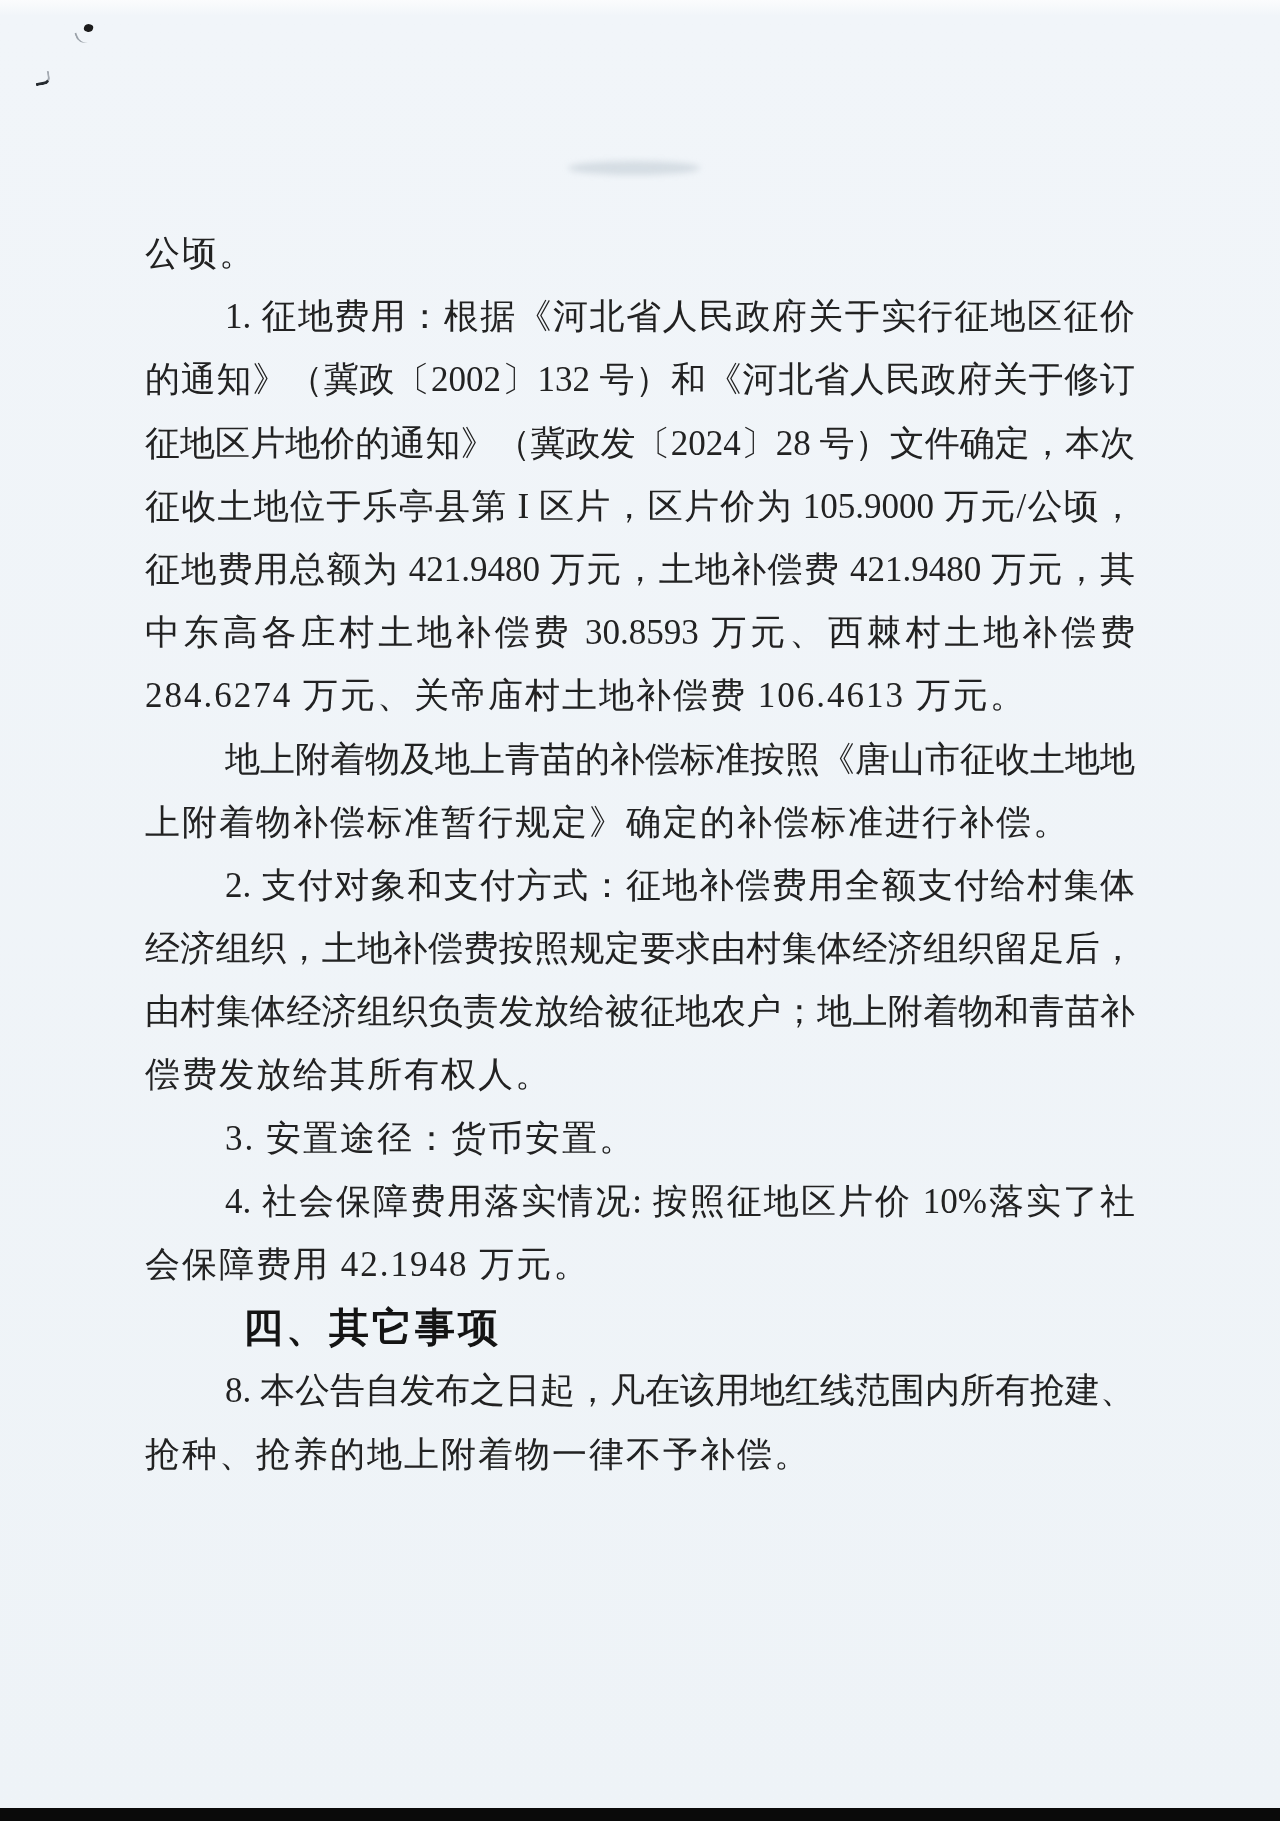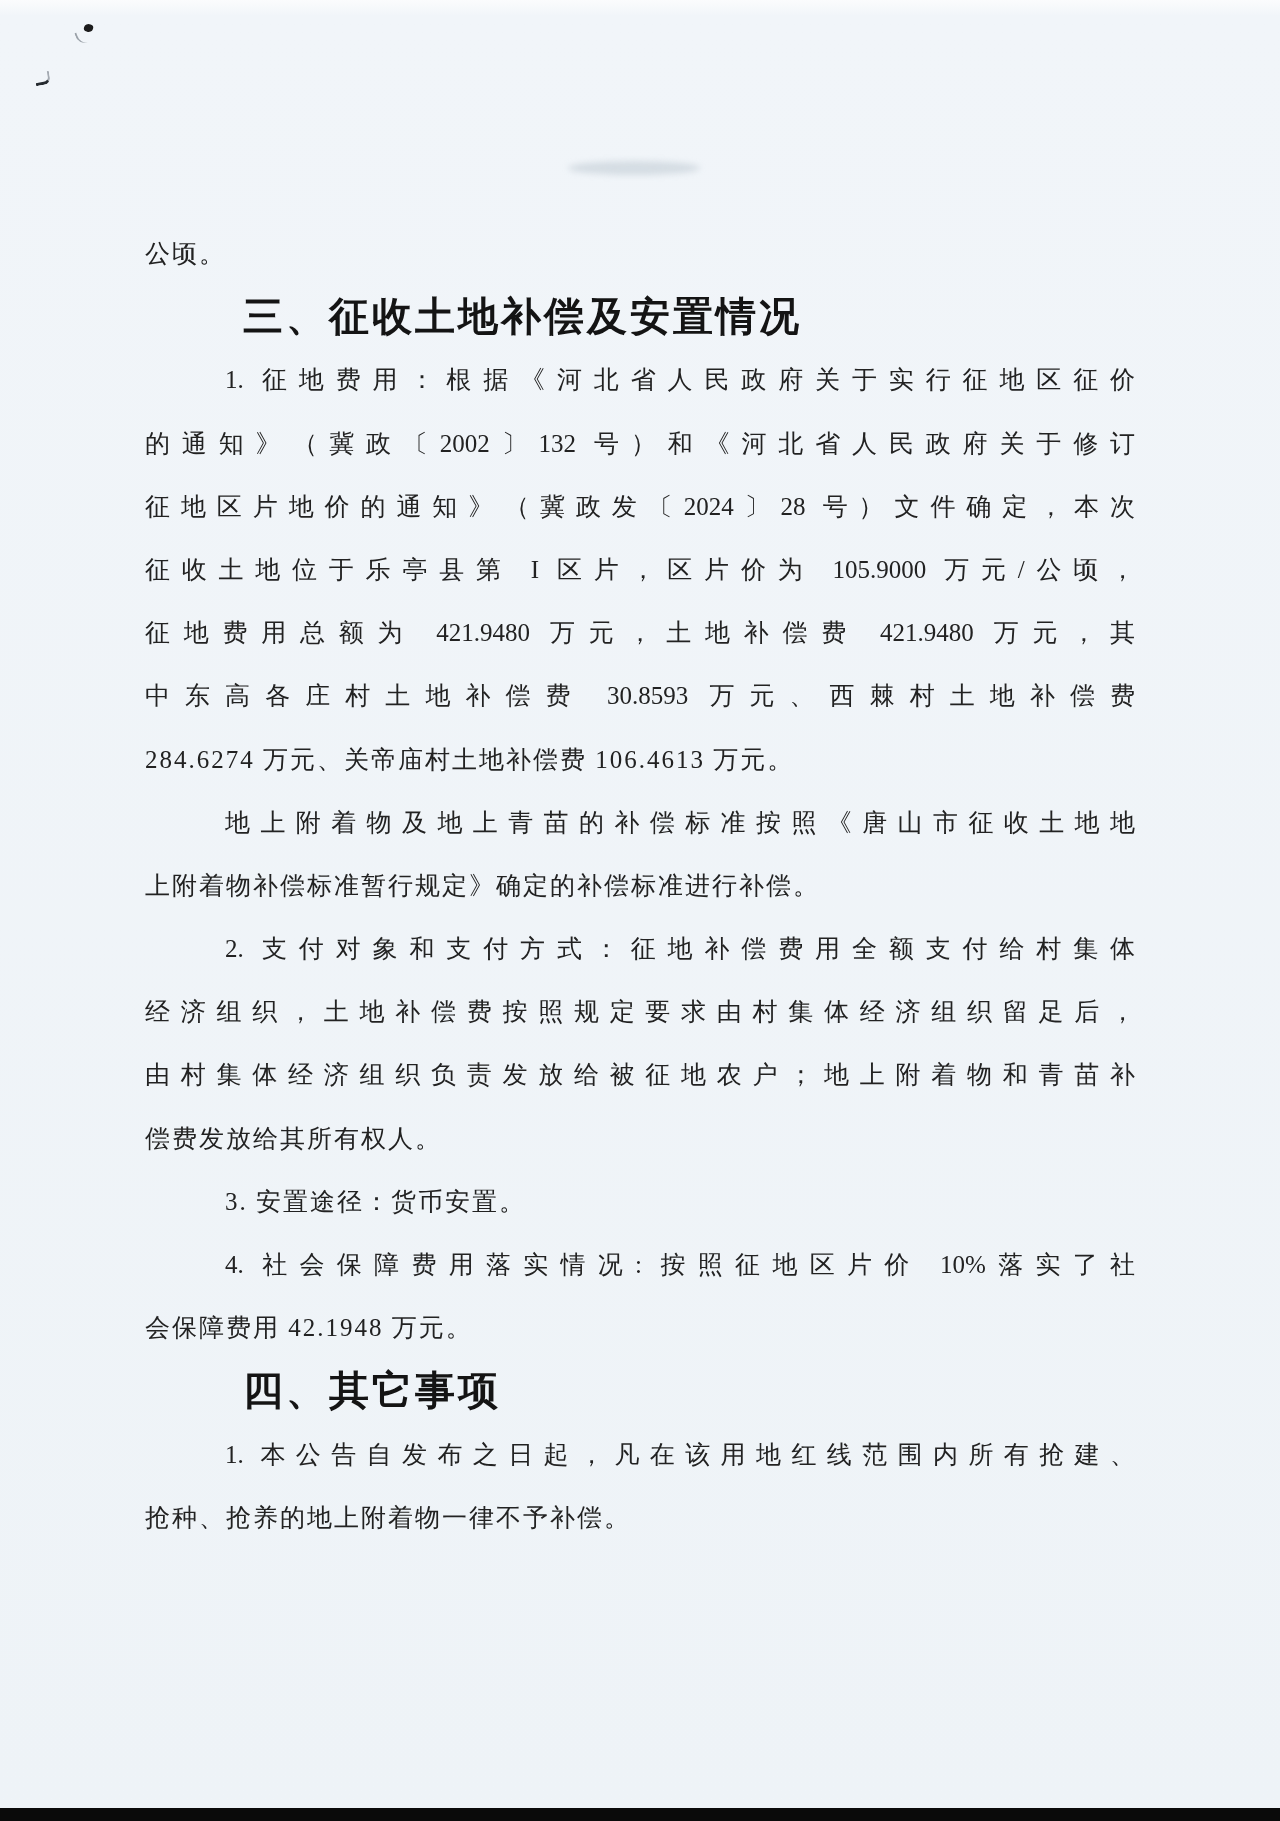--- a/index.html
+++ b/index.html
@@ -17,21 +17,21 @@
     color:var(--ink);
   }
   
   .doc{
     position:absolute;
     left:145px;top:222px;width:990px;
   }
   .line{
     height:63.2px;
     line-height:63.2px;
-    font-size:25px;
+    font-size:35px;
     letter-spacing:2px;
     overflow:hidden;
     white-space:normal;
   }
   .line.justify{
     text-align:justify;
     text-align-last:justify;
     letter-spacing:0;
   }
   .line.indent{
@@ -81,37 +81,36 @@
 <div class="page">
 
   <div class="speck-a"></div>
   <div class="speck-a-tail"></div>
   <div class="speck-b"></div>
   <div class="smudge"></div>
 
   <div class="doc">
 
   <div class="line">公顷。</div>
-      <div class="line heading indent">三、征收土地补偿及安置情况</div>
       <div class="line indent justify">1. 征地费用：根据《河北省人民政府关于实行征地区征价</div>
       <div class="line justify">的通知》（冀政〔2002〕132 号）和《河北省人民政府关于修订</div>
       <div class="line justify">征地区片地价的通知》（冀政发〔2024〕28 号）文件确定，本次</div>
       <div class="line justify">征收土地位于乐亭县第 I 区片，区片价为 105.9000 万元/公顷，</div>
       <div class="line justify">征地费用总额为 421.9480 万元，土地补偿费 421.9480 万元，其</div>
       <div class="line justify">中东高各庄村土地补偿费 30.8593 万元、西棘村土地补偿费</div>
       <div class="line">284.6274 万元、关帝庙村土地补偿费 106.4613 万元。</div>
       <div class="line indent justify">地上附着物及地上青苗的补偿标准按照《唐山市征收土地地</div>
       <div class="line">上附着物补偿标准暂行规定》确定的补偿标准进行补偿。</div>
       <div class="line indent justify">2. 支付对象和支付方式：征地补偿费用全额支付给村集体</div>
       <div class="line justify">经济组织，土地补偿费按照规定要求由村集体经济组织留足后，</div>
       <div class="line justify">由村集体经济组织负责发放给被征地农户；地上附着物和青苗补</div>
       <div class="line">偿费发放给其所有权人。</div>
       <div class="line indent">3. 安置途径：货币安置。</div>
       <div class="line indent justify">4. 社会保障费用落实情况: 按照征地区片价 10%落实了社</div>
       <div class="line">会保障费用 42.1948 万元。</div>
       <div class="line heading indent">四、其它事项</div>
-      <div class="line indent justify">1. 本公告自发布之日起，凡在该用地红线范围内所有抢建、</div>
+      <div class="line indent justify">8. 本公告自发布之日起，凡在该用地红线范围内所有抢建、</div>
       <div class="line">抢种、抢养的地上附着物一律不予补偿。</div>
     </div>
 
   <div class="edge-bar"></div>
 
 </div>
 
 </body></html>

